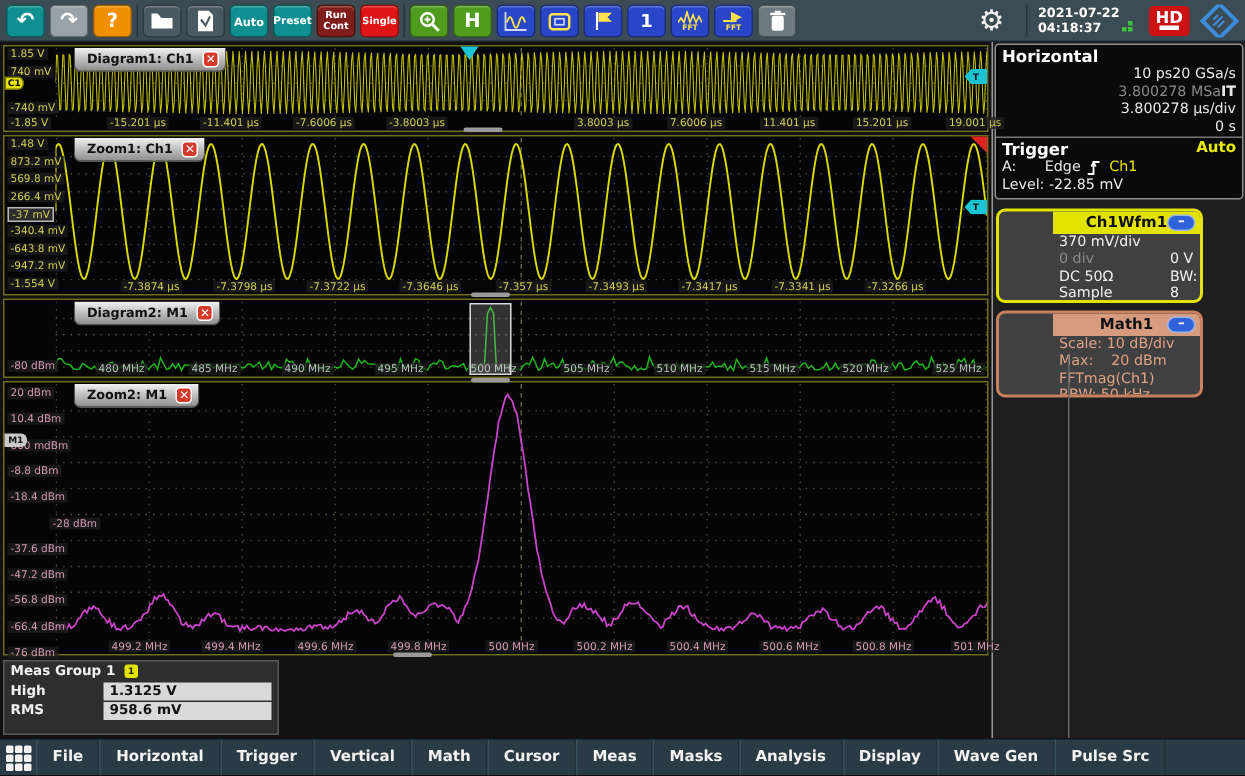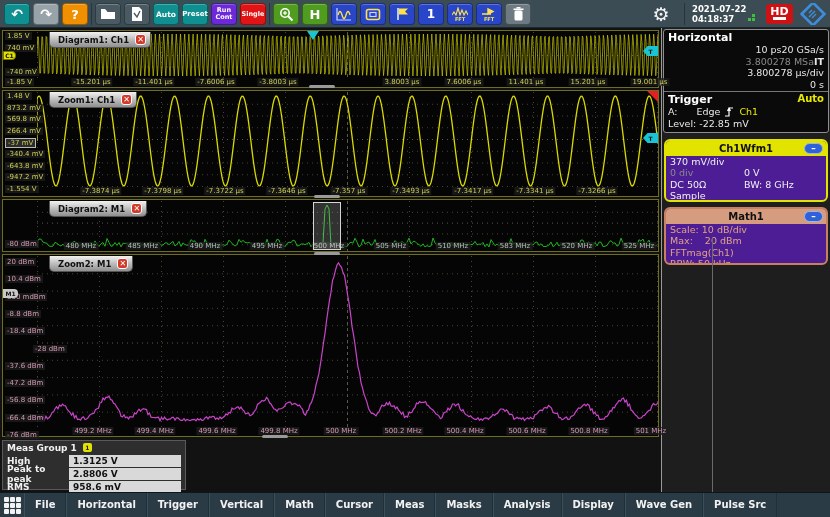--- a/index.html
+++ b/index.html
@@ -17,21 +17,21 @@
           box-shadow:inset 0 1px 0 rgba(255,255,255,.25); cursor:pointer; }
   .tbtn svg { display:block; }
   .tsep { position:absolute; top:3px; width:1px; height:22px; background:#27343b; }
   .b-undo{left:4px;background:#0f8f8f;font-size:14px}
   .b-redo{left:33px;background:#98a2a9;font-size:14px}
   .b-help{left:62px;background:#f08f00;font-size:13px}
   .b-open{left:95px;background:#4a5a62}
   .b-report{left:124px;background:#4a5a62}
   .b-auto{left:153px;background:#0f8f8f;font-size:7.5px}
   .b-preset{left:182px;background:#0f8f8f;font-size:7px}
-  .b-run{left:211px;background:#6d28d9;font-size:6.5px;line-height:7px;text-align:center}
+  .b-run{left:211px;background:#7f1d1d;font-size:6.5px;line-height:7px;text-align:center}
   .b-single{left:240px;background:#e01414;font-size:6.5px}
   .b-zoom{left:273px;background:#4f9c1f}
   .b-hist{left:302px;background:#4f9c1f;font-size:13px}
   .b-wfm{left:331px;background:#2a46c8}
   .b-mask{left:360px;background:#2a46c8}
   .b-flag{left:389px;background:#2a46c8}
   .b-cur{left:418px;background:#2a46c8;font-size:12px}
   .b-fft{left:447px;background:#2a46c8}
   .b-fft2{left:476px;background:#2a46c8}
   .b-trash{left:505px;background:#6e7a82}
@@ -84,21 +84,21 @@
   
   .sidebar { position:absolute; left:661px; top:28px; width:169px; height:464px; background:#1e1e1e; border-left:1px solid #9a9a9a; }
   .infobox { position:absolute; left:1px; top:1px; width:166px; height:104px; background:#0a0a0a; border:1px solid #8f8f8f; border-radius:3px; font-size:9.5px; overflow:hidden; }
   .ih { display:flex; justify-content:space-between; padding:1px 4px 0; font-size:11px; font-weight:bold; color:#fff; }
   .ih .auto { color:#e8e800; font-size:10px; }
   .irow { display:flex; justify-content:flex-end; padding:0 4px; line-height:11.5px; color:#e8e8e8; }
   .dim { color:#8a8a8a; }
   .bold { font-weight:bold; }
   .trigrow { display:flex; gap:5px; padding:0 4px; line-height:11.5px; align-items:center; }
   .ch1txt { color:#e8e800; }
-  .sigbox { position:absolute; left:2px; width:164px; border-radius:6px; background:#4c1d95; overflow:hidden; }
+  .sigbox { position:absolute; left:2px; width:138px; border-radius:6px; background:#404040; overflow:hidden;padding-left:36px; }
   .sb-ch1 { top:111px; height:63px; border:2px solid #e3e300; }
   .sb-m1 { top:179px; height:58px; border:2px solid #c8805e; }
   .sbhead { position:relative; height:15px; font-size:10px; font-weight:bold; color:#111; text-align:center; line-height:15px; }
   .sb-ch1 .sbhead { background:#e3e300; }
   .sb-m1 .sbhead { background:#d69c80; }
   .minbtn { position:absolute; right:3px; top:2px; width:19px; height:11px; background:#2f62d8; border:1px solid #9db6ea; border-radius:6px;
             color:#fff; font-size:9px; line-height:8px; text-align:center; cursor:pointer; }
   .sbrow { display:flex; padding:0 4px; font-size:9.5px; line-height:11.3px; color:#f0f0f0; }
   .sbrow .c2 { position:absolute; left:78px; }
   .sbrow { position:relative; }
@@ -358,21 +358,21 @@
         <span style="top:40px">-80 dBm</span>
       </div>
     <div class="xlabels xlab-gray">
         <span class="xl" style="left: 78px; bottom: 0px;">480 MHz</span>
         <span class="xl" style="left: 140px; bottom: 0px;">485 MHz</span>
         <span class="xl" style="left: 202px; bottom: 0px;">490 MHz</span>
         <span class="xl" style="left: 264px; bottom: 0px;">495 MHz</span>
         <span class="xl" style="left: 326px; bottom: 0px;">500 MHz</span>
         <span class="xl" style="left: 388px; bottom: 0px;">505 MHz</span>
         <span class="xl" style="left: 450px; bottom: 0px;">510 MHz</span>
-        <span class="xl" style="left: 512px; bottom: 0px;">583 MHz</span>
+        <span class="xl" style="left: 512px; bottom: 0px;">515 MHz</span>
         <span class="xl" style="left: 574px; bottom: 0px;">520 MHz</span>
         <span class="xl" style="left: 636px; bottom: 0px;">525 MHz</span>
       </div>
     <div class="sel-box" style="left:310px;top:2px;width:28px;height:48px"></div>
     <div class="grab" style="left:311px;top:-5px"></div>
     <div class="grab" style="left:311px;bottom:-4px"></div>
   </div>
 
   <div class="panel" id="p-z2" style="top:254px;height:183px">
     <svg class="plot" id="svg-z2" width="621" height="172">
@@ -437,24 +437,20 @@
     <div class="mhead">
       <span>Meas Group 1</span>
       <span class="mico">1</span>
     </div>
     <div>
         <div class="mrow">
         <span class="ml">High</span>
         <span class="mv">1.3125 V</span>
       </div>
         <div class="mrow">
-        <span class="ml">Peak to peak</span>
-        <span class="mv">2.8806 V</span>
-      </div>
-        <div class="mrow">
         <span class="ml">RMS</span>
         <span class="mv">958.6 mV</span>
       </div>
       </div>
   </div>
 
   <div class="sidebar">
     <div class="infobox">
       <div class="ih">
           <span>Horizontal</span>

